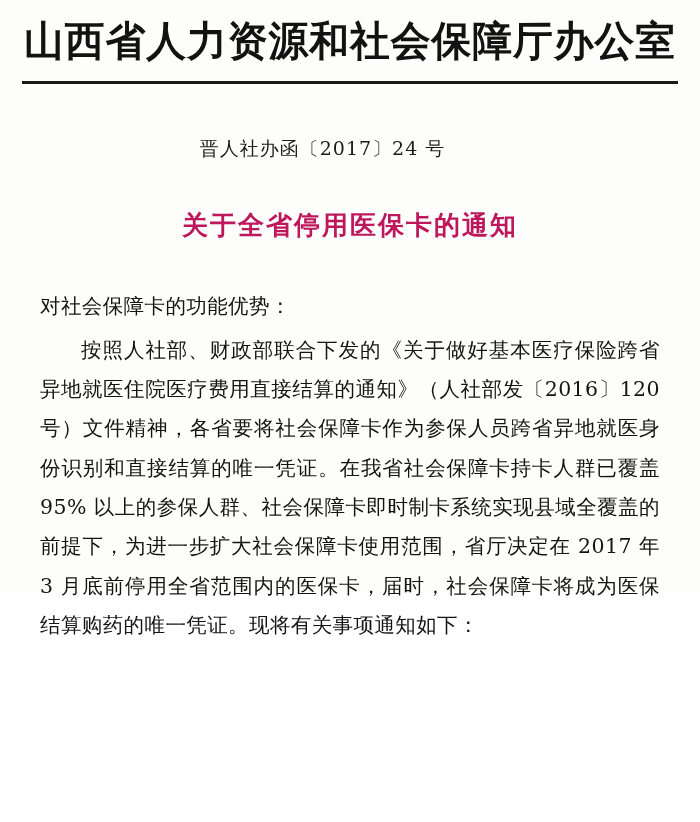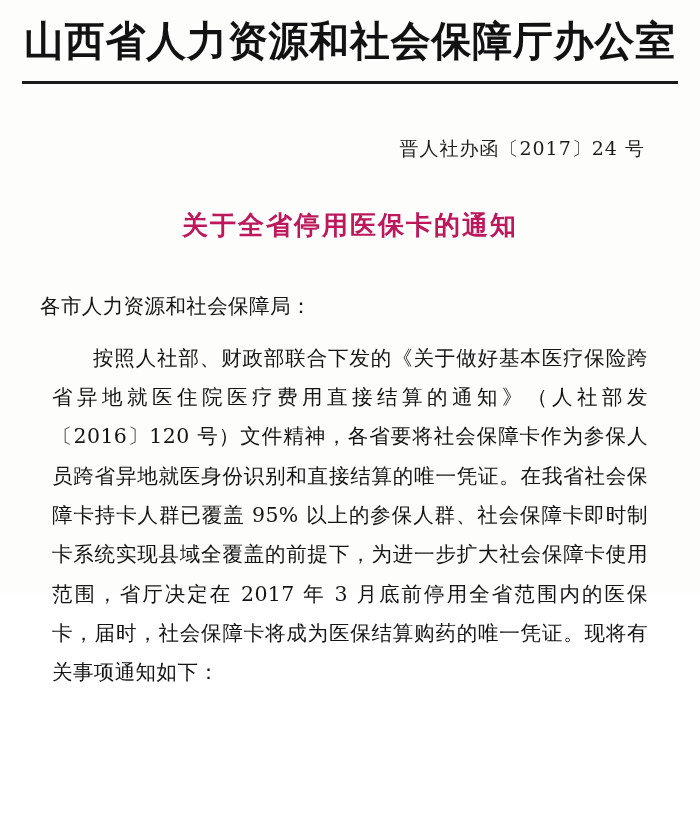--- a/index.html
+++ b/index.html
@@ -41,21 +41,21 @@
   .rule {
     height: 3px;
     background: #1a1a1a;
     margin: 14px 22px 0 22px;
   }
 
   
   .docnum-row {
     margin-top: 52px;
     padding-right: 55px;
-    text-align: right;
+    text-align: center;
   }
   .docnum {
     font-size: 19px;
     color: #1b1b1b;
     letter-spacing: 1px;
     display: inline-block;
   }
 
   
   .doc-title {
@@ -74,21 +74,21 @@
     line-height: 1.92;
     color: #141414;
     text-align: justify;
     letter-spacing: 0.4px;
   }
   .salutation {
     margin-bottom: 4px;
   }
   .para {
     text-indent: 2em;
-    margin: 12px;
+    margin: 0;
   }
 
   
   .watermark {
     position: absolute;
     right: 8px;
     bottom: 6px;
     width: 250px;
     height: 92px;
     pointer-events: none;
@@ -135,18 +135,18 @@
   </div>
   <div class="rule"></div>
 
   <div class="docnum-row">
     <span class="docnum">晋人社办函〔2017〕24 号</span>
   </div>
 
   <div class="doc-title">关于全省停用医保卡的通知</div>
 
   <div class="body-wrap">
-    <div class="salutation">各市人力资源和社会保障局：</div>
+    <div class="salutation">对社会保障卡的功能优势：</div>
     <p class="para">按照人社部、财政部联合下发的《关于做好基本医疗保险跨省异地就医住院医疗费用直接结算的通知》（人社部发〔2016〕120 号）文件精神，各省要将社会保障卡作为参保人员跨省异地就医身份识别和直接结算的唯一凭证。在我省社会保障卡持卡人群已覆盖 95% 以上的参保人群、社会保障卡即时制卡系统实现县域全覆盖的前提下，为进一步扩大社会保障卡使用范围，省厅决定在 2017 年 3 月底前停用全省范围内的医保卡，届时，社会保障卡将成为医保结算购药的唯一凭证。现将有关事项通知如下：</p>
   </div>
 
 
 </div>
 
 </body></html>

